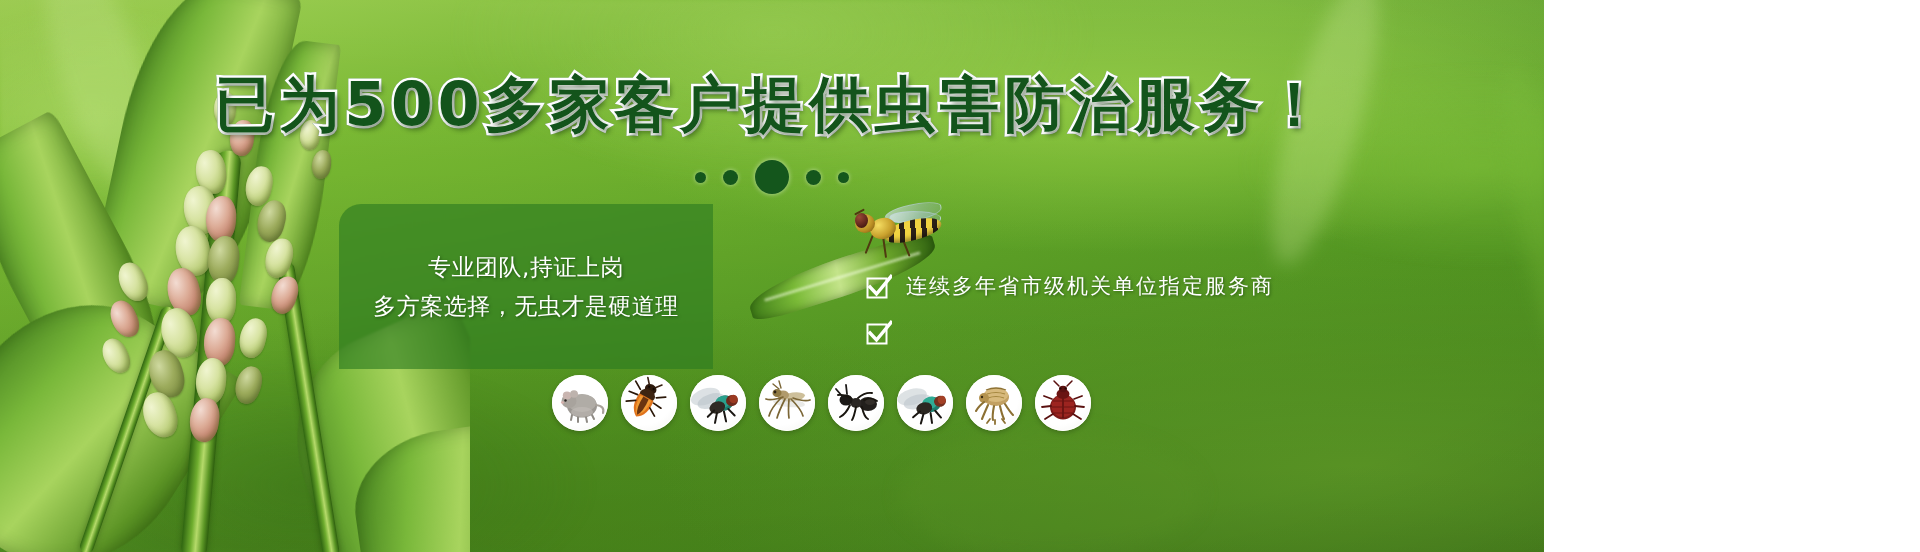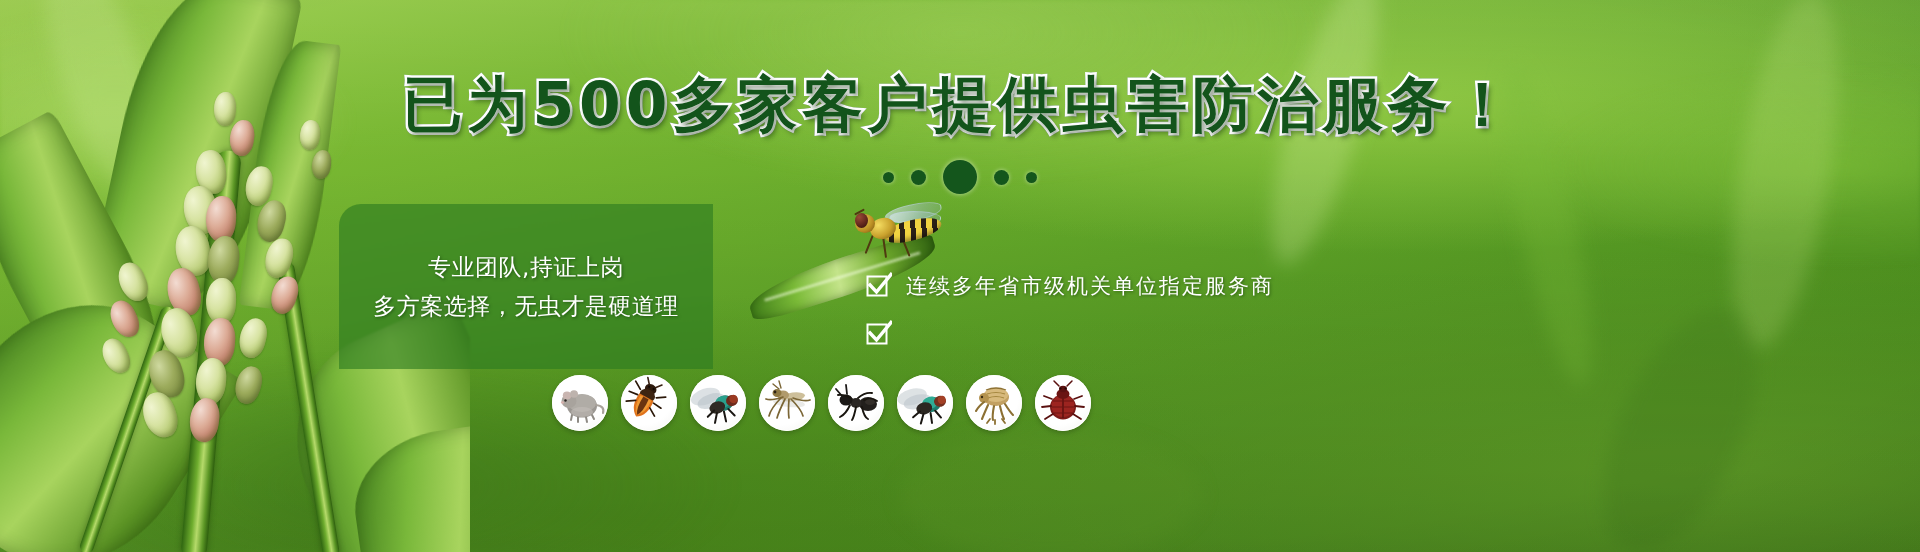--- a/index.html
+++ b/index.html
@@ -4,21 +4,21 @@
 <style>
   * { box-sizing: border-box; margin: 0; padding: 0; }
   html, body {
     width: 1920px; height: 552px;
     overflow: hidden;
     font-family: "Liberation Sans", "DejaVu Sans", sans-serif;
   }
 
   #banner {
     position: relative;
-    width: 1920px;
+    width: 1544px;
     height: 552px;
     overflow: hidden;
     background: #5c9c22;
   }
 
   
   .bg-base {
     position: absolute; inset: 0;
     background:
       radial-gradient(ellipse 60% 45% at 72% 18%, #8cc63f 0%, rgba(140,198,63,0) 62%),
@@ -205,21 +205,21 @@
   .hf-l1 { left: 24px; top: 33px; height: 20px; transform: rotate(22deg); }
   .hf-l2 { left: 34px; top: 34px; height: 22px; transform: rotate(-8deg); }
   .hf-l3 { left: 52px; top: 33px; height: 23px; transform: rotate(-22deg); }
   .hf-ant { position: absolute; left: 6px; top: 9px; width: 11px; height: 2px; background: #4f3a10; transform: rotate(-28deg); border-radius: 2px; }
 
   
   .bullets {
     position: absolute; left: 866px; top: 272px;
     display: flex; flex-direction: column; gap: 20px;
   }
-  .bullet { display: flex; align-items: flex-start; gap: 14px; }
+  .bullet { display: flex; align-items: flex-end; gap: 14px; }
   .check-icon { width: 26px; height: 26px; flex: 0 0 26px; position: relative; }
   .bullet-text {
     color: #ffffff; font-size: 21px; letter-spacing: 2px;
     text-shadow: 1px 1px 3px rgba(10,40,5,0.5);
     white-space: nowrap;
     font-family: "DejaVu Sans", "Liberation Sans", sans-serif;
   }
 
   
   .pest-row {

